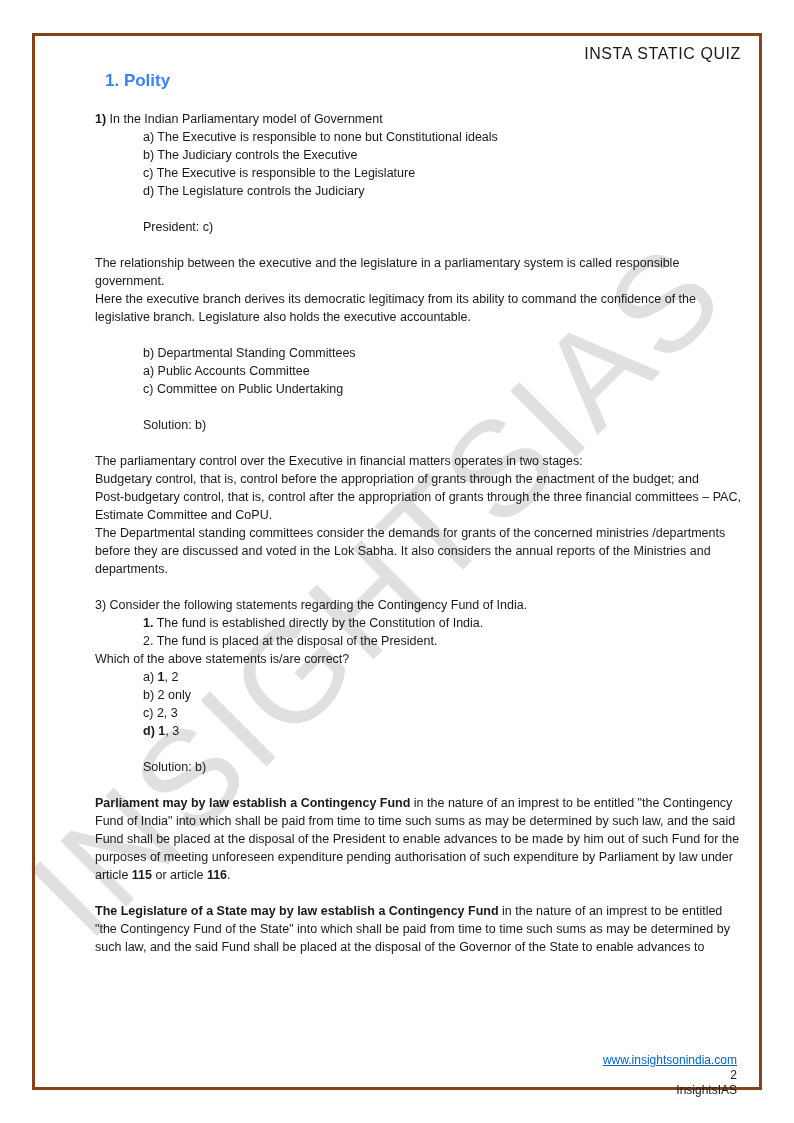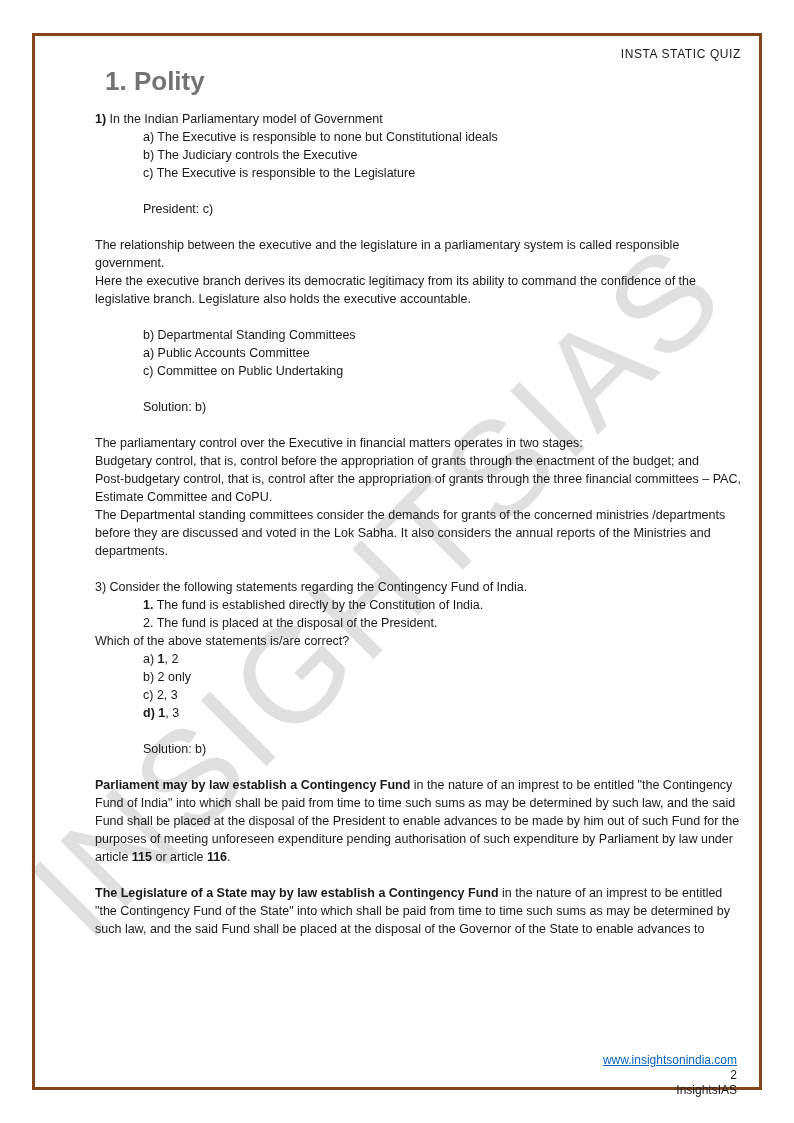--- a/index.html
+++ b/index.html
@@ -29,31 +29,31 @@
     z-index:0;
     font-weight:400;
     user-select:none;
   }
   .inner{
     position:absolute;left:57px;top:47px;width:684px;
     z-index:1;
   }
   .header-line{
     text-align:right;
-    font-size:12px;
+    font-size:16px;
     letter-spacing:0.6px;
     line-height:14px;
     color:#1a1a1a;
   }
   .doc-title{
     margin:7px 0 0 48px;
-    font-size:26px;
+    font-size:17px;
     font-weight:700;
     line-height:26px;
-    color:#737373;
+    color:#3b82f6;
   }
   .doc-body{
     margin-top:16px;
     font-size:12.5px;
     line-height:18px;
     margin-left:38px;
   }
   .doc-body .ln{min-height:18px;}
   .doc-body .opt,
   .doc-body .stmt,
@@ -82,20 +82,21 @@
   <div class="frame"></div>
 
   <div class="inner">
     <div class="header-line">INSTA STATIC QUIZ</div>
     <div class="doc-title">1. Polity</div>
     <div class="doc-body">
         <div class="ln q"><b>1)</b><span> In the Indian Parliamentary model of Government</span></div>
         <div class="ln opt"><span>a) The Executive is responsible to none but Constitutional ideals</span></div>
         <div class="ln opt"><span>b) The Judiciary controls the Executive</span></div>
         <div class="ln opt"><span>c) The Executive is responsible to the Legislature</span></div>
+        <div class="ln opt"><span>d) The Legislature controls the Judiciary</span></div>
         <div class="spacer"></div>
         <div class="ln sol"><span>President: c)</span></div>
         <div class="spacer"></div>
         <div class="ln para"><span>The relationship between the executive and the legislature in a parliamentary system is called responsible government.</span></div>
         <div class="ln para"><span>Here the executive branch derives its democratic legitimacy from its ability to command the confidence of the legislative branch. Legislature also holds the executive accountable.</span></div>
         <div class="spacer"></div>
         <div class="ln opt"><span>b) Departmental Standing Committees</span></div>
         <div class="ln opt"><span>a) Public Accounts Committee</span></div>
         <div class="ln opt"><span>c) Committee on Public Undertaking</span></div>
         <div class="spacer"></div>

